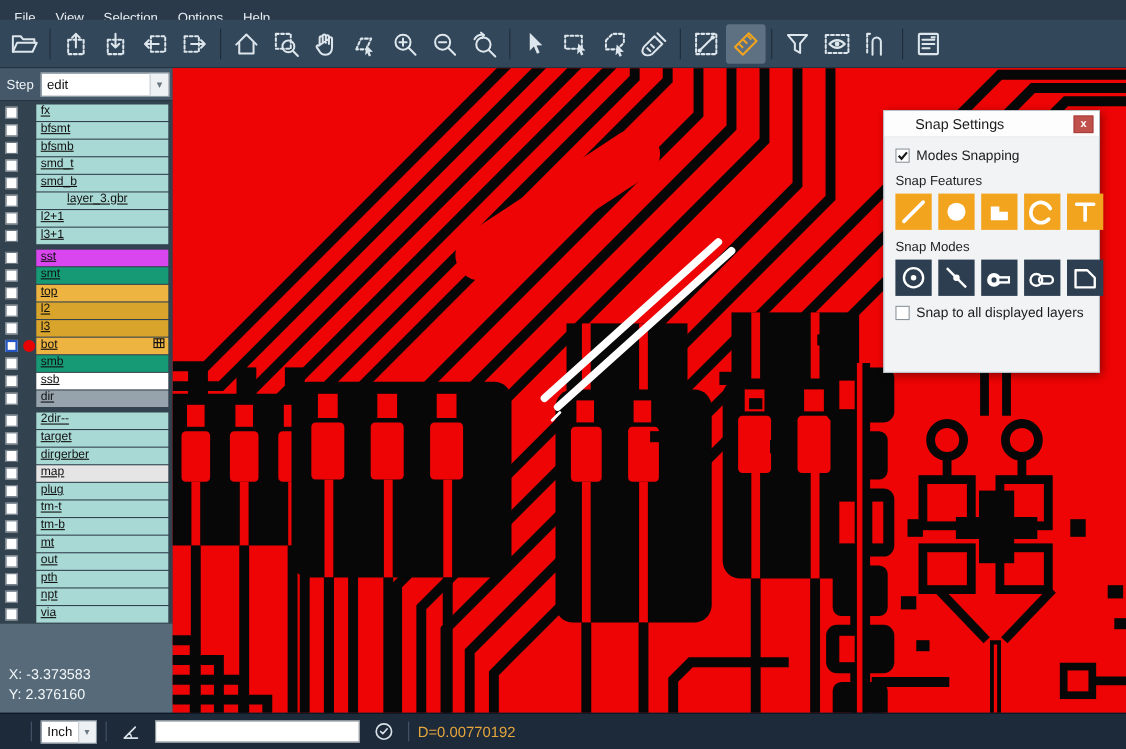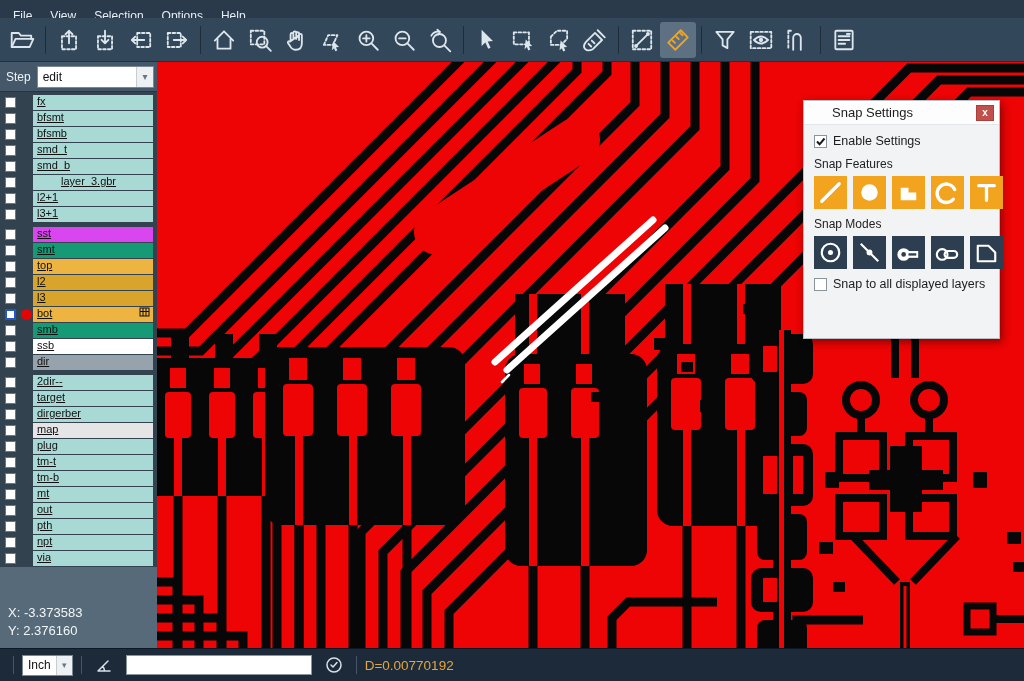--- a/index.html
+++ b/index.html
@@ -54,21 +54,21 @@
   .chklabel{font-size:12.5px;color:#1c1c1c;}
   .sec-label{font-size:12px;color:#222;margin:2px 0 5px 0;}
   .btnrow{display:flex;gap:6px;margin-bottom:8px;}
   .sqbtn{width:33px;height:33px;display:flex;align-items:center;justify-content:center;}
   .sqbtn svg{width:33px;height:33px;}
   .sqbtn.orange{background:var(--accent-orange);}
   .sqbtn.dark{background:var(--dark-button);}
   .dlg-close-btn{width:177px;height:24px;margin-top:3px;background:linear-gradient(#f5f5f5,#dcdcdc);border:1px solid #9aa1a7;font-size:13px;color:#1c1c1c;display:flex;align-items:center;justify-content:center;}
 
   
-  .statusbar{position:absolute;left:0;top:648px;width:1024px;height:33px;background:#1c2a3a;border-top:1px solid #0d1824;display:flex;align-items:center;padding-left:5px;}
+  .statusbar{position:absolute;left:0;top:648px;width:1024px;height:33px;background:#1c2a3a;border-top:1px solid #0d1824;display:flex;align-items:center;padding-left:20px;}
   .sb-sep{width:1px;height:18px;background:#45566a;margin:0 8px;flex:0 0 auto;}
   .unitbox{height:21px;background:#fff;border:1px solid #7a8894;display:flex;align-items:center;font-size:12px;color:#111;}
   .unitbox .txt{padding:0 5px;}
   .unitbox .chev{width:16px;height:100%;border-left:1px solid #c8cdd2;background:#eef1f3;display:flex;align-items:center;justify-content:center;color:#6a7680;font-size:9px;}
   .sb-icon{color:#d8e1e8;display:flex;align-items:center;justify-content:center;margin:0 4px;}
   .sb-icon svg{stroke:currentColor;fill:none;stroke-width:1.5;stroke-linecap:round;stroke-linejoin:round;}
   .sb-input{width:186px;height:20px;background:#fff;border:1px solid #8a949c;margin:0 8px;font-size:12px;padding:0 4px;color:#111;}
   .sb-dist{color:#e5a63c;font-size:13.5px;}
 </style>
 </head>
@@ -669,21 +669,21 @@
       <span class="dlg-title-text">Snap Settings</span>
       <div class="dlg-close">x</div>
     </div>
     <div class="dlg-body">
       <div class="chkrow">
         <span class="chkbox" id="chk-enable">
             <svg viewBox="0 0 11 11">
               <path d="M2 5.5 l2.6 2.8 L9.5 2.5"></path>
             </svg>
           </span>
-        <span class="chklabel">Enable Settings</span>
+        <span class="chklabel">Modes Snapping</span>
       </div>
       <div class="sec-label">Snap Features</div>
       <div class="btnrow" id="feature-btns">
           <div class="sqbtn orange">
             <svg viewBox="0 0 34 34">
               <path d="M8 26 L26 8" stroke="#fff" stroke-width="3.4" stroke-linecap="round" fill="none"></path>
             </svg>
           </div>
           <div class="sqbtn orange">
             <svg viewBox="0 0 34 34">

